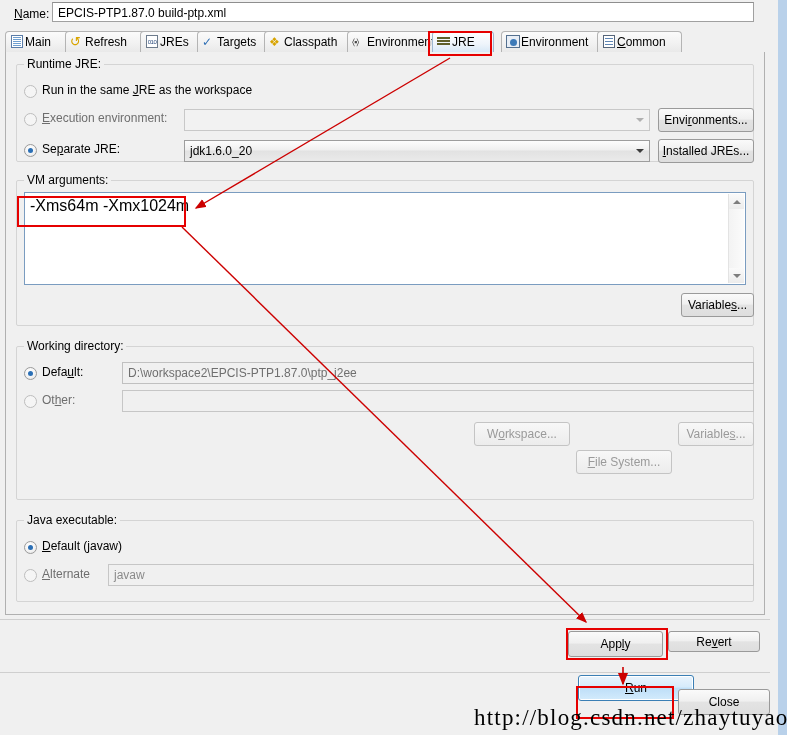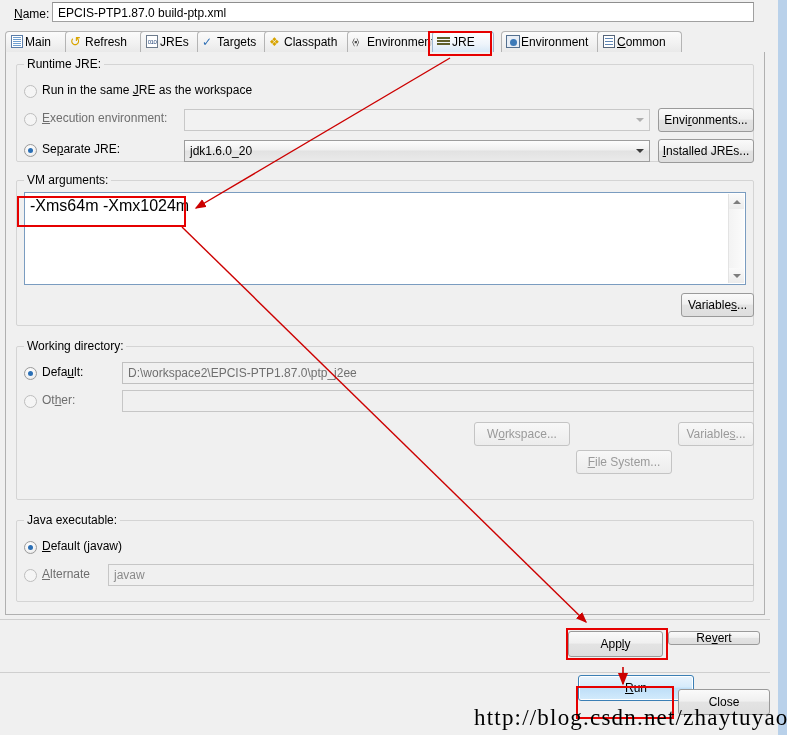--- a/index.html
+++ b/index.html
@@ -364,21 +364,21 @@
       <div class="field disabled" style="left:92px;top:50px;width:646px;">javaw</div>
     </div>
 
   </div>
 
   <div class="sep" style="left:0px;top:619px;width:770px;"></div>
 
   <div class="btn" style="left:568px;top:631px;width:95px;height:26px;">
     <span>App<u>l</u>y</span>
   </div>
-  <div class="btn" style="left:668px;top:631px;width:92px;height:14px;">
+  <div class="btn" style="left:668px;top:631px;width:92px;height:21px;">
     <span>Re<u>v</u>ert</span>
   </div>
 
   <div class="sep" style="left:0px;top:672px;width:770px;"></div>
 
   <div class="btn default" style="left:578px;top:675px;width:116px;height:26px;text-align:right;">
     <span><u>R</u>un</span>
   </div>
   <div class="btn" style="left:678px;top:689px;width:92px;height:26px;">
     <span>Close</span>

